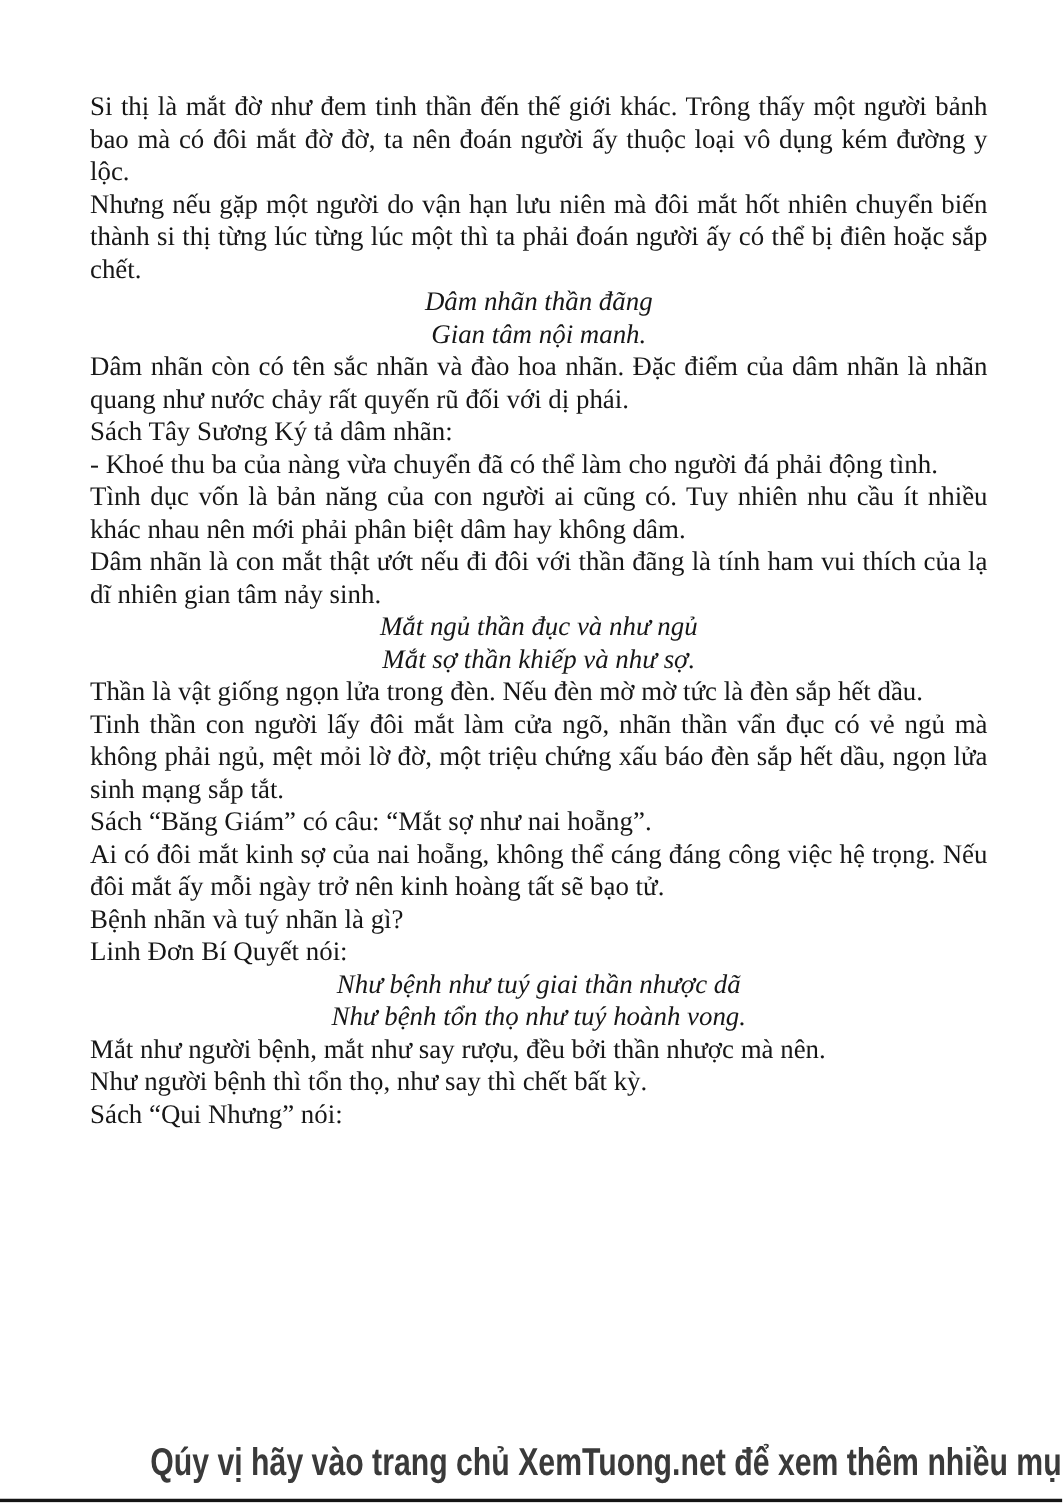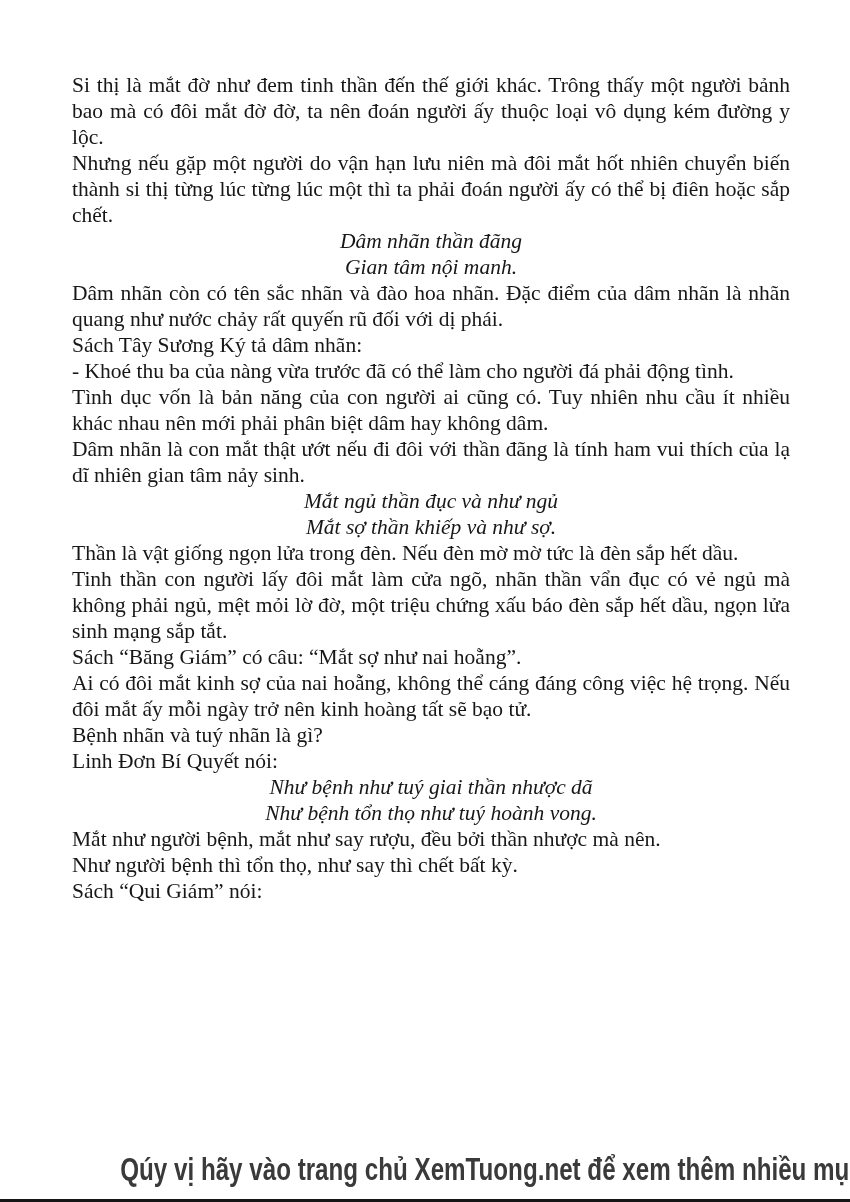--- a/index.html
+++ b/index.html
@@ -85,36 +85,36 @@
 <div class="page">
 
 
   <div class="body-text">
       <p class="para">Si thị là mắt đờ như đem tinh thần đến thế giới khác. Trông thấy một người bảnh bao mà có đôi mắt đờ đờ, ta nên đoán người ấy thuộc loại vô dụng kém đường y lộc.</p>
       <p class="para">Nhưng nếu gặp một người do vận hạn lưu niên mà đôi mắt hốt nhiên chuyển biến thành si thị từng lúc từng lúc một thì ta phải đoán người ấy có thể bị điên hoặc sắp chết.</p>
       <p class="para italic">Dâm nhãn thần đãng</p>
       <p class="para italic">Gian tâm nội manh.</p>
       <p class="para">Dâm nhãn còn có tên sắc nhãn và đào hoa nhãn. Đặc điểm của dâm nhãn là nhãn quang như nước chảy rất quyến rũ đối với dị phái.</p>
       <p class="para">Sách Tây Sương Ký tả dâm nhãn:</p>
-      <p class="para">- Khoé thu ba của nàng vừa trước đã có thể làm cho người đá phải động tình.</p>
+      <p class="para">- Khoé thu ba của nàng vừa chuyển đã có thể làm cho người đá phải động tình.</p>
       <p class="para">Tình dục vốn là bản năng của con người ai cũng có. Tuy nhiên nhu cầu ít nhiều khác nhau nên mới phải phân biệt dâm hay không dâm.</p>
       <p class="para">Dâm nhãn là con mắt thật ướt nếu đi đôi với thần đãng là tính ham vui thích của lạ dĩ nhiên gian tâm nảy sinh.</p>
       <p class="para italic">Mắt ngủ thần đục và như ngủ</p>
       <p class="para italic">Mắt sợ thần khiếp và như sợ.</p>
       <p class="para">Thần là vật giống ngọn lửa trong đèn. Nếu đèn mờ mờ tức là đèn sắp hết dầu.</p>
       <p class="para">Tinh thần con người lấy đôi mắt làm cửa ngõ, nhãn thần vẩn đục có vẻ ngủ mà không phải ngủ, mệt mỏi lờ đờ, một triệu chứng xấu báo đèn sắp hết dầu, ngọn lửa sinh mạng sắp tắt.</p>
       <p class="para">Sách “Băng Giám” có câu: “Mắt sợ như nai hoẵng”.</p>
       <p class="para">Ai có đôi mắt kinh sợ của nai hoẵng, không thể cáng đáng công việc hệ trọng. Nếu đôi mắt ấy mỗi ngày trở nên kinh hoàng tất sẽ bạo tử.</p>
       <p class="para">Bệnh nhãn và tuý nhãn là gì?</p>
       <p class="para">Linh Đơn Bí Quyết nói:</p>
       <p class="para italic">Như bệnh như tuý giai thần nhược dã</p>
       <p class="para italic">Như bệnh tổn thọ như tuý hoành vong.</p>
       <p class="para">Mắt như người bệnh, mắt như say rượu, đều bởi thần nhược mà nên.</p>
       <p class="para">Như người bệnh thì tổn thọ, như say thì chết bất kỳ.</p>
-      <p class="para">Sách “Qui Giám” nói:</p>
+      <p class="para">Sách “Qui Nhưng” nói:</p>
     </div>
 
   <div class="footer">
     <span class="condensed">Qúy vị hãy vào trang chủ XemTuong.net để xem thêm nhiều mục hay khác</span>
   </div>
 
   <div class="bottom-edge"></div>
 
 </div>
 

